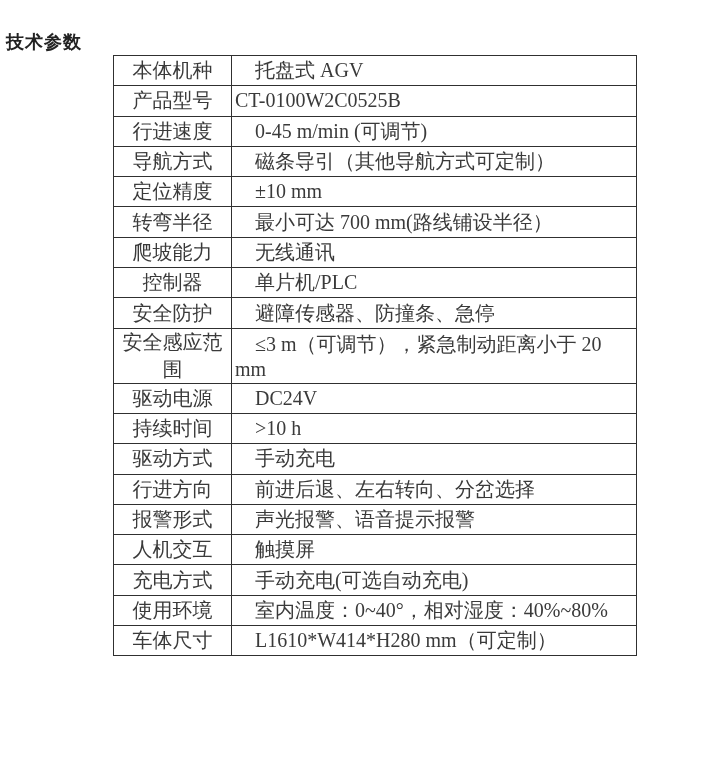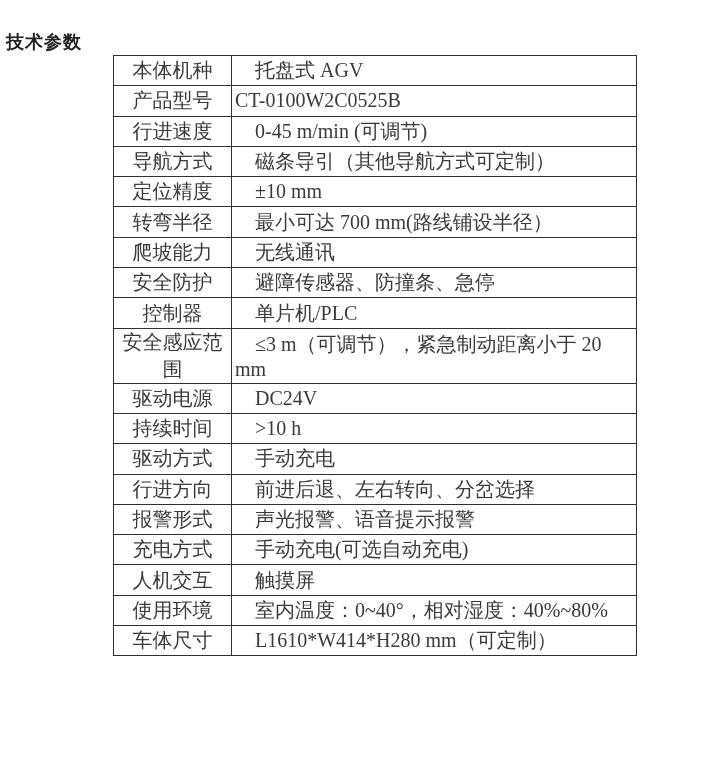--- a/index.html
+++ b/index.html
@@ -83,26 +83,26 @@
         </tr>
         <tr>
           <td class="label-cell">转弯半径</td>
           <td class="value-cell">　最小可达 700 mm(路线铺设半径）</td>
         </tr>
         <tr>
           <td class="label-cell">爬坡能力</td>
           <td class="value-cell">　无线通讯</td>
         </tr>
         <tr>
+          <td class="label-cell">控制器</td>
+          <td class="value-cell">　单片机/PLC</td>
+        </tr>
+        <tr>
           <td class="label-cell">安全防护</td>
           <td class="value-cell">　避障传感器、防撞条、急停</td>
-        </tr>
-        <tr>
-          <td class="label-cell">控制器</td>
-          <td class="value-cell">　单片机/PLC</td>
         </tr>
         <tr>
           <td class="label-cell">安全感应范围</td>
           <td class="value-cell">　≤3 m（可调节），紧急制动距离小于 20 mm</td>
         </tr>
         <tr>
           <td class="label-cell">驱动电源</td>
           <td class="value-cell">　DC24V</td>
         </tr>
         <tr>
@@ -115,26 +115,26 @@
         </tr>
         <tr>
           <td class="label-cell">行进方向</td>
           <td class="value-cell">　前进后退、左右转向、分岔选择</td>
         </tr>
         <tr>
           <td class="label-cell">报警形式</td>
           <td class="value-cell">　声光报警、语音提示报警</td>
         </tr>
         <tr>
+          <td class="label-cell">人机交互</td>
+          <td class="value-cell">　触摸屏</td>
+        </tr>
+        <tr>
           <td class="label-cell">充电方式</td>
           <td class="value-cell">　手动充电(可选自动充电)</td>
-        </tr>
-        <tr>
-          <td class="label-cell">人机交互</td>
-          <td class="value-cell">　触摸屏</td>
         </tr>
         <tr>
           <td class="label-cell">使用环境</td>
           <td class="value-cell">　室内温度：0~40°，相对湿度：40%~80%</td>
         </tr>
         <tr>
           <td class="label-cell">车体尺寸</td>
           <td class="value-cell">　L1610*W414*H280 mm（可定制）</td>
         </tr>
       </tbody>

